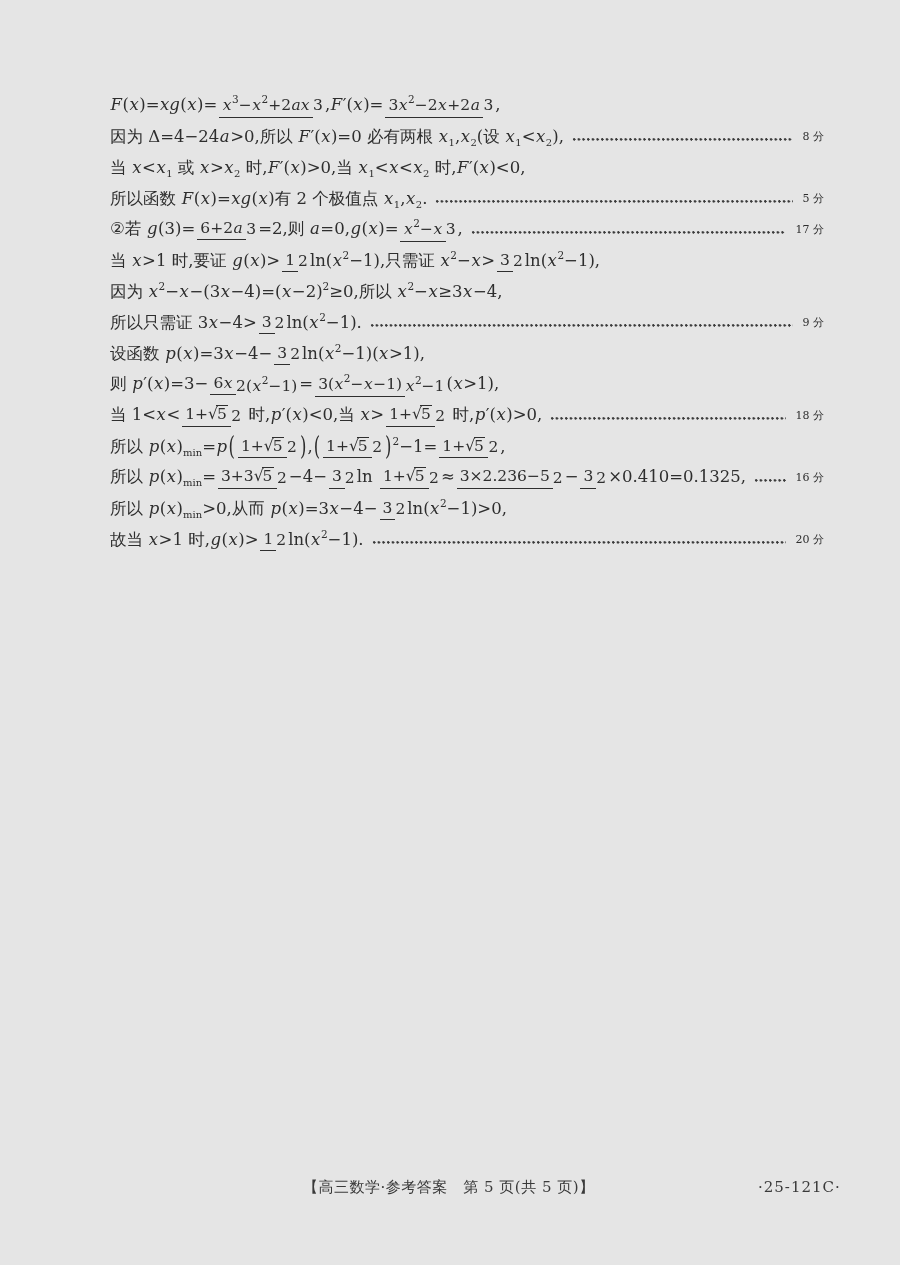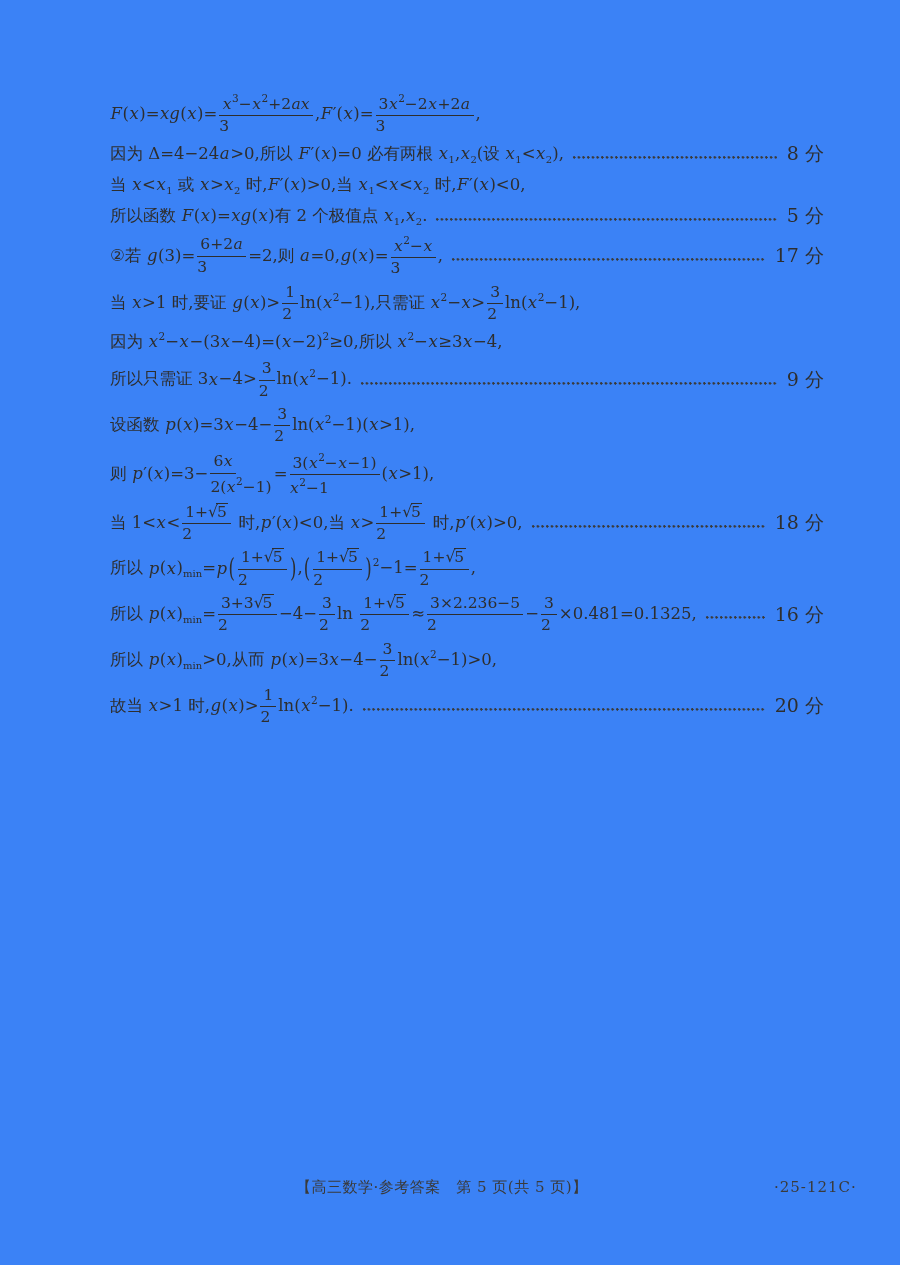--- a/index.html
+++ b/index.html
@@ -1,19 +1,19 @@
 <!DOCTYPE html>
 <html><head>
 <meta charset="utf-8">
 <style>
   html,body{margin:0;padding:0;background:#ffffff;}
   .page{
     position:relative;
     width:900px;height:1265px;
-    background:#3b82f6;
+    background:#e5e5e5;
     font-family:"DejaVu Serif","DejaVu Sans",serif;
     color:#2e2e2e;
     font-size:16.5px;
     overflow:hidden;
   }
   .content{
     position:absolute;
     left:110px;top:88px;
     width:714px;
   }
@@ -29,22 +29,21 @@
   }
   
   .tr{font-style:normal;}
   
   .ti{font-style:italic;font-family:"DejaVu Serif",serif;padding:0 0.5px;}
   .tsup{font-size:10.5px;vertical-align:7px;letter-spacing:0;}
   .tsub{font-size:10px;vertical-align:-4px;}
   
   .frac{
     display:inline-flex;
-    flex-direction:column;
-    align-items:flex-start;
+    align-items:center;
     vertical-align:middle;
     margin:0 2px;
     font-size:15.5px;
     line-height:1.25;
   }
   .frac .fn{display:block;border-bottom:1.2px solid #2e2e2e;padding:0 3px 1px;}
   .frac .fd{display:block;padding-top:1px;}
   
   .tsqrt{display:inline-block;white-space:nowrap;}
   .tsqrt .rad{margin-right:-1.5px;}
@@ -66,30 +65,30 @@
     align-self:center;
     position:relative;
     top:3px;
     background-image:radial-gradient(circle at 2.2px 2.4px,#3a3a3a 1.05px,transparent 1.45px);
     background-size:4.7px 5px;
     background-repeat:repeat-x;
   }
   .score{
     flex:0 0 auto;
     white-space:nowrap;
-    font-size:19px;
+    font-size:11px;
   }
   .footer{
     position:absolute;
     top:1178px;left:0;width:100%;
     font-size:15px;
     color:#3a3a3a;
   }
-  .footer .fl{position:absolute;left:296px;letter-spacing:0.5px;white-space:nowrap;}
-  .footer .fr{position:absolute;left:758px;letter-spacing:1px;white-space:nowrap;margin-left:16px;}
+  .footer .fl{position:absolute;left:303px;letter-spacing:0.5px;white-space:nowrap;}
+  .footer .fr{position:absolute;left:758px;letter-spacing:1px;white-space:nowrap;}
 </style>
 </head>
 <body>
 
 <div class="page">
   <div class="content">
       <div class="mline">
         <span class="expr"><span class="ti">F</span><span class="tr">(</span><span class="ti">x</span><span class="tr">)=</span><span class="ti">xg</span><span class="tr">(</span><span class="ti">x</span><span class="tr">)=</span><span class="frac">
             <span class="fn"><span class="ti">x</span><span class="tsup">3</span><span class="tr">−</span><span class="ti">x</span><span class="tsup">2</span><span class="tr">+2</span><span class="ti">ax</span></span>
             <span class="fd"><span class="tr">3</span></span>
@@ -189,21 +188,21 @@
             <span class="fd"><span class="tr">2</span></span>
           </span><span class="tr">ln </span><span class="frac">
             <span class="fn"><span class="tr">1+</span><span class="tsqrt"><span class="rad">√</span><span class="radand">5</span></span></span>
             <span class="fd"><span class="tr">2</span></span>
           </span><span class="tr">≈</span><span class="frac">
             <span class="fn"><span class="tr">3×2.236−5</span></span>
             <span class="fd"><span class="tr">2</span></span>
           </span><span class="tr">−</span><span class="frac">
             <span class="fn"><span class="tr">3</span></span>
             <span class="fd"><span class="tr">2</span></span>
-          </span><span class="tr">×0.481=0.1325,</span></span>
+          </span><span class="tr">×0.410=0.1325,</span></span>
         <span class="dots"></span>
         <span class="score">16 分</span>
       </div>
       <div class="mline">
         <span class="expr"><span class="tr">所以 </span><span class="ti">p</span><span class="tr">(</span><span class="ti">x</span><span class="tr">)</span><span class="tsub">min</span><span class="tr">&gt;0,从而 </span><span class="ti">p</span><span class="tr">(</span><span class="ti">x</span><span class="tr">)=3</span><span class="ti">x</span><span class="tr">−4−</span><span class="frac">
             <span class="fn"><span class="tr">3</span></span>
             <span class="fd"><span class="tr">2</span></span>
           </span><span class="tr">ln(</span><span class="ti">x</span><span class="tsup">2</span><span class="tr">−1)&gt;0,</span></span>
       </div>
       <div class="mline">

